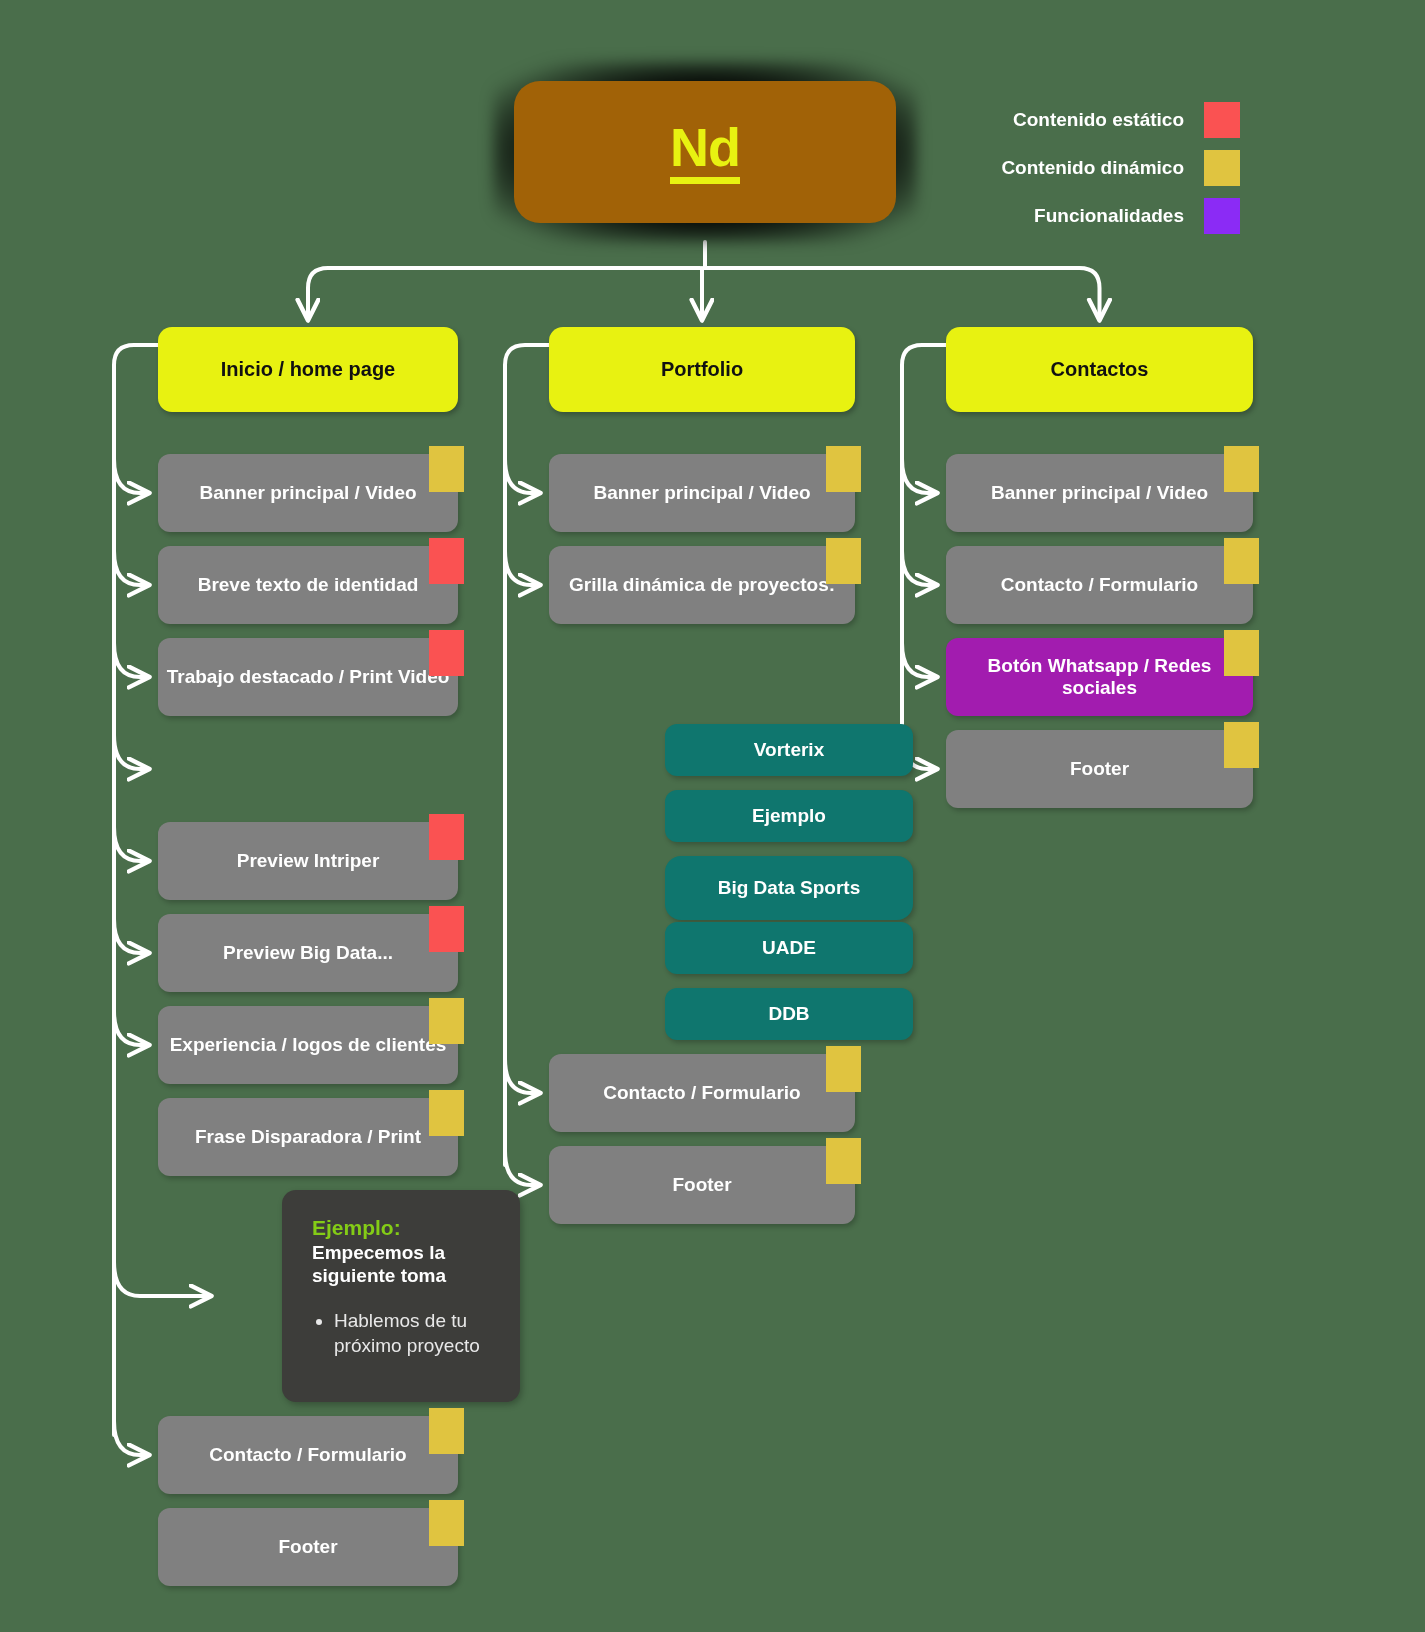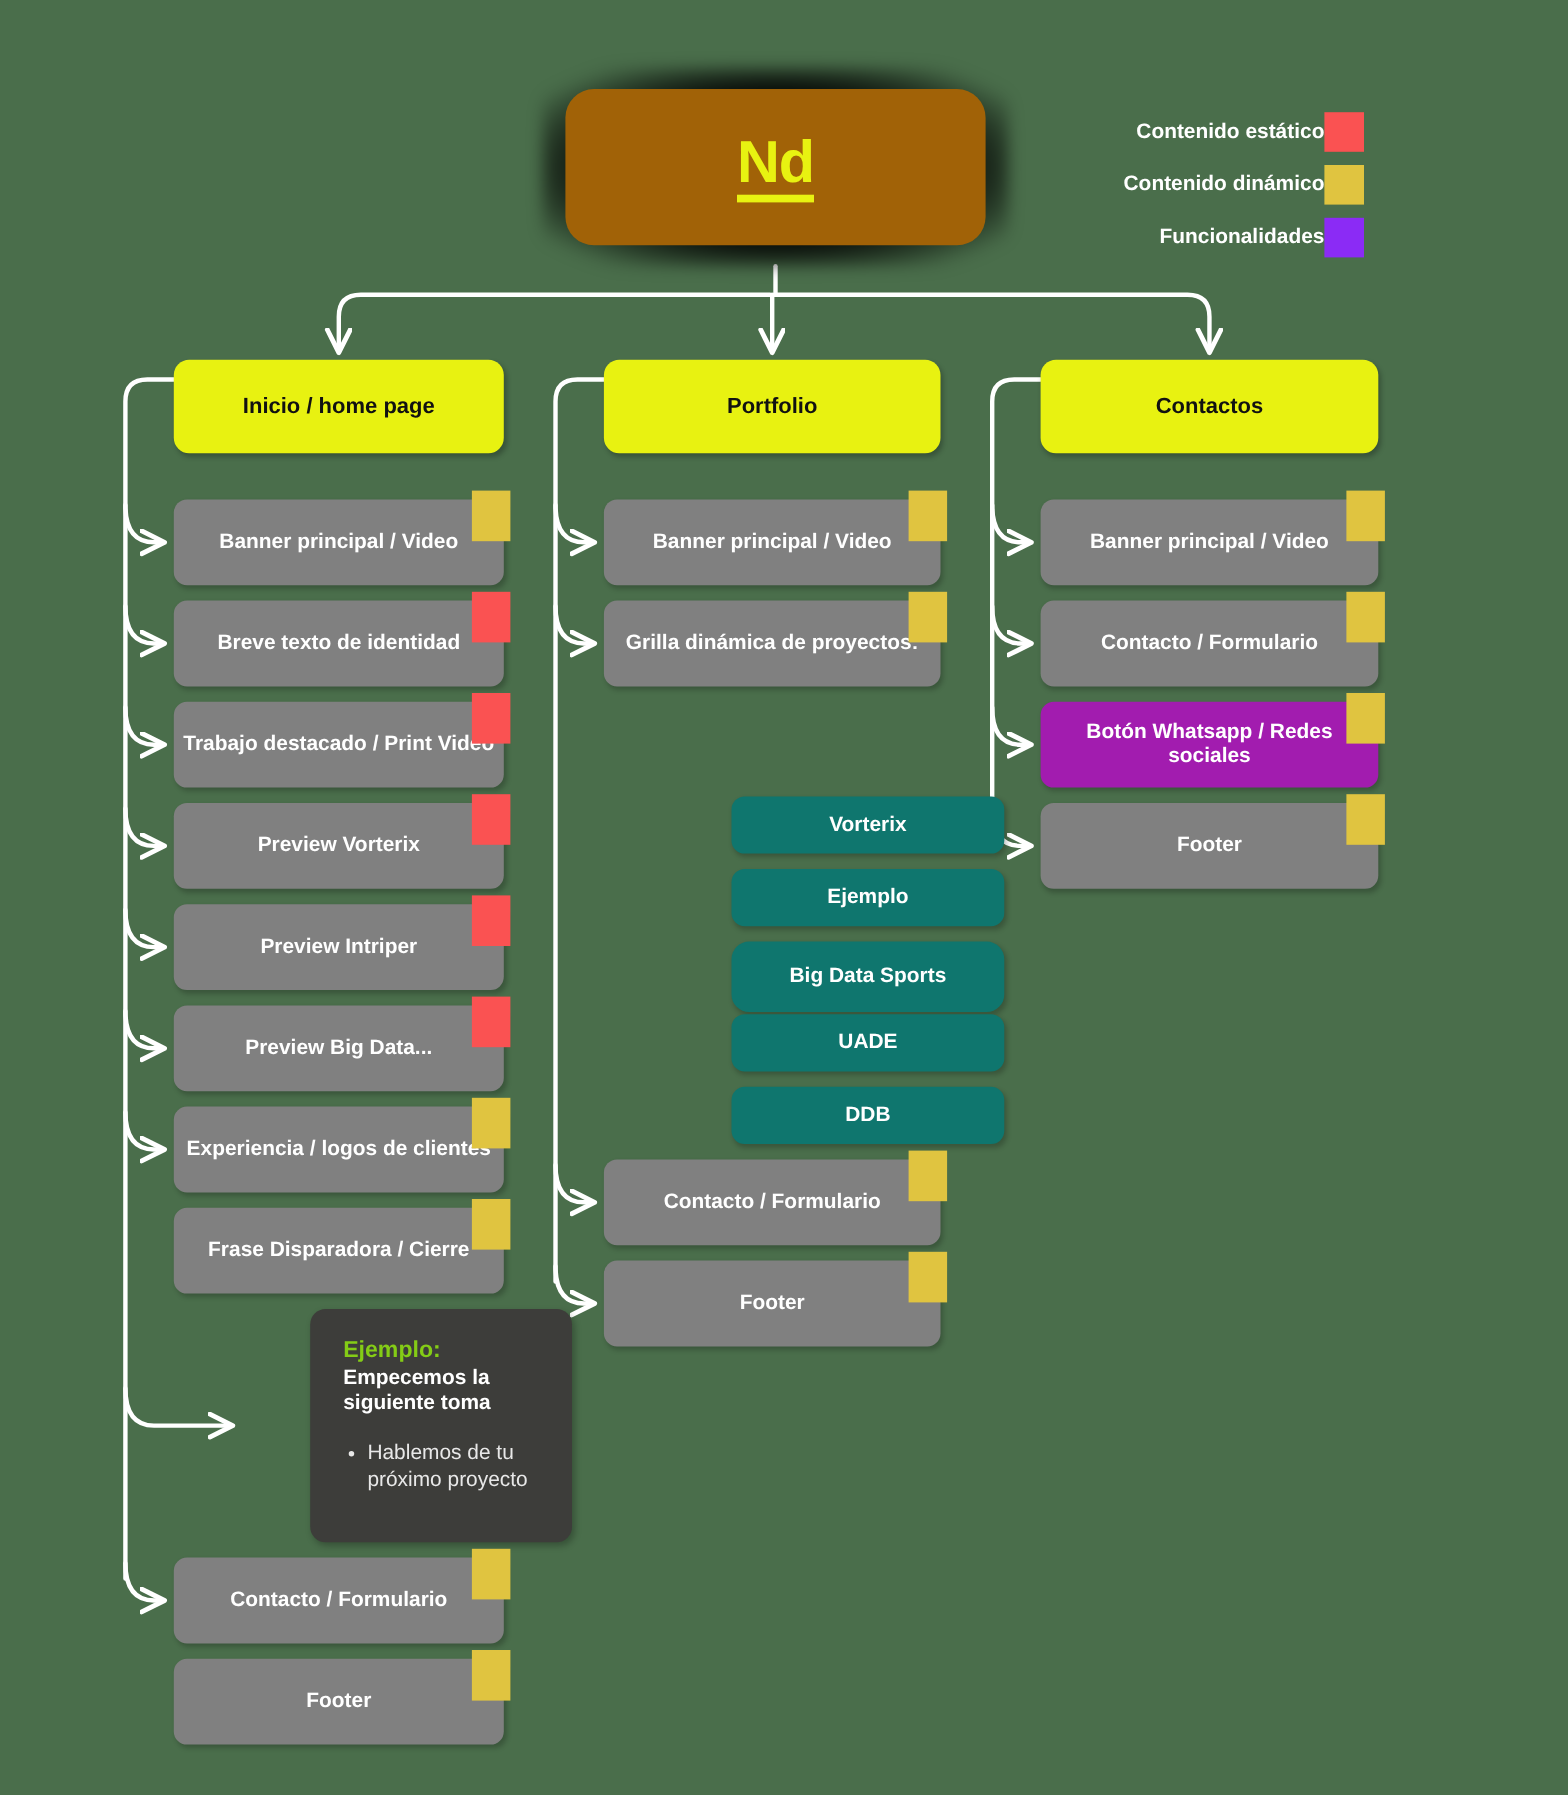--- a/index.html
+++ b/index.html
@@ -79,20 +79,21 @@
   .legend-row {
     display: flex;
     align-items: center;
     justify-content: flex-end;
     height: 48px;
   }
   .legend-label {
     color: #ffffff;
     font-size: 19px;
     font-weight: bold;
+    margin-right: 20px;
     white-space: nowrap;
   }
   .legend-swatch {
     width: 36px;
     height: 36px;
     flex: 0 0 36px;
   }
   
   .column {
     position: absolute;
@@ -246,38 +247,34 @@
         <span class="tag" style="background: rgb(224, 196, 64);"></span>
       </div>
       <div class="node node-gray" style="height: 78px; margin-left: 0px; width: 300px; position: absolute; top: 219px; left: 0px; box-sizing: border-box;">
         <span class="node-text">Breve texto de identidad</span>
         <span class="tag" style="background: rgb(250, 82, 82);"></span>
       </div>
       <div class="node node-gray wrap" style="height: 78px; margin-left: 0px; width: 300px; position: absolute; top: 311px; left: 0px; box-sizing: border-box;">
         <span class="node-text">Trabajo destacado / Print Video</span>
         <span class="tag" style="background: rgb(250, 82, 82);"></span>
       </div>
-      <div class="node node-gray" style="height: 78px; margin-left: 0px; width: 300px; position: absolute; top: 403px; left: 0px; box-sizing: border-box;">
-        <span class="node-text">Preview Vorterix</span>
-        <span class="tag" style="background: rgb(250, 82, 82);"></span>
-      </div>
       <div class="node node-gray" style="height: 78px; margin-left: 0px; width: 300px; position: absolute; top: 495px; left: 0px; box-sizing: border-box;">
         <span class="node-text">Preview Intriper</span>
         <span class="tag" style="background: rgb(250, 82, 82);"></span>
       </div>
       <div class="node node-gray" style="height: 78px; margin-left: 0px; width: 300px; position: absolute; top: 587px; left: 0px; box-sizing: border-box;">
         <span class="node-text">Preview Big Data...</span>
         <span class="tag" style="background: rgb(250, 82, 82);"></span>
       </div>
       <div class="node node-gray wrap" style="height: 78px; margin-left: 0px; width: 300px; position: absolute; top: 679px; left: 0px; box-sizing: border-box;">
         <span class="node-text">Experiencia / logos de clientes</span>
         <span class="tag" style="background: rgb(224, 196, 64);"></span>
       </div>
       <div class="node node-gray wrap" style="height: 78px; margin-left: 0px; width: 300px; position: absolute; top: 771px; left: 0px; box-sizing: border-box;">
-        <span class="node-text">Frase Disparadora / Cierre</span>
+        <span class="node-text">Frase Disparadora / Print</span>
         <span class="tag" style="background: rgb(224, 196, 64);"></span>
       </div>
       <div class="example-card" style="margin-left: 62px; width: 238px; min-height: 212px; position: absolute; top: 863px; left: 62px; box-sizing: border-box;">
         <div class="example-title">Ejemplo:</div>
         <div class="example-sub">Empecemos la siguiente toma</div>
         <ul class="example-list">
           <li>Hablemos de tu próximo proyecto</li>
         </ul>
       </div>
       <div class="node node-gray" style="height: 78px; margin-left: 0px; width: 300px; position: absolute; top: 1089px; left: 0px; box-sizing: border-box;">

